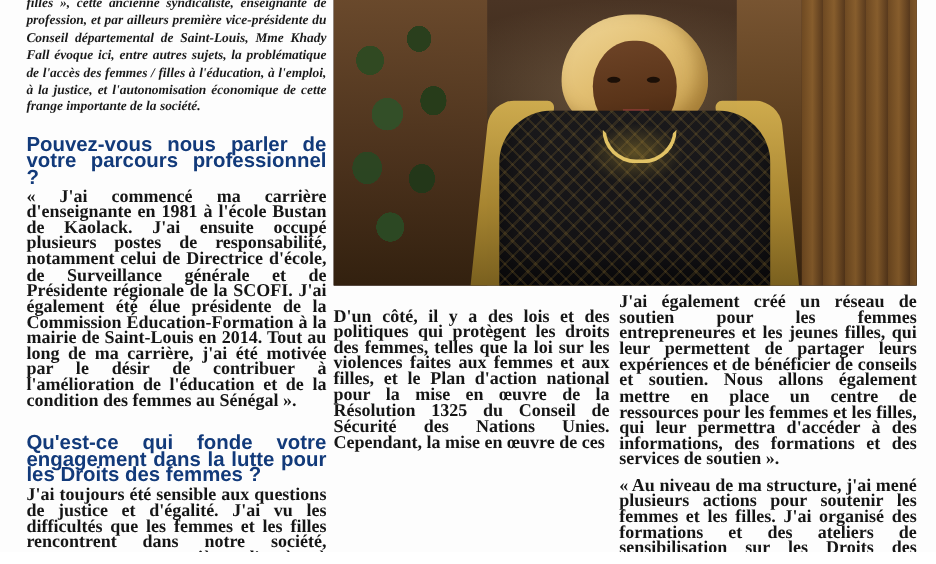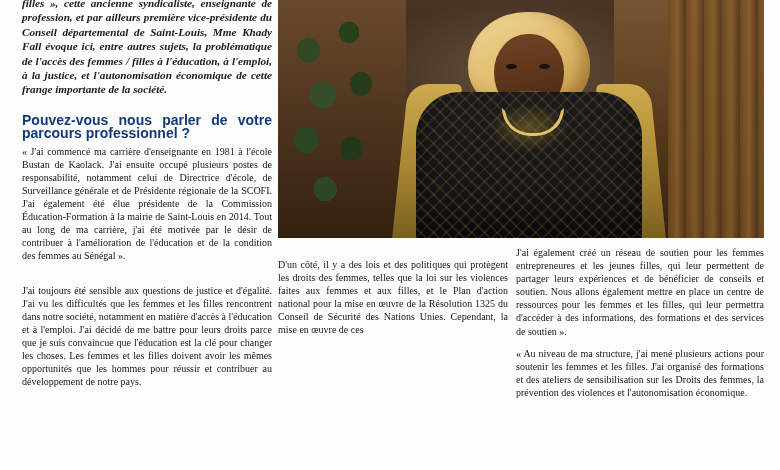--- a/index.html
+++ b/index.html
@@ -166,49 +166,51 @@
     font-weight: bold;
     font-size: 11.2px;
     line-height: 14.4px;
     color: #1a1a1a;
     text-align: justify;
     margin: 0 0 11px 0;
   }
   .qhead {
     font-family: "Liberation Sans", sans-serif;
     font-weight: bold;
-    font-size: 14px;
+    font-size: 17px;
     line-height: 13.4px;
     color: #123a7a;
     text-align: justify;
     margin: 0 0 4px 0;
   }
   .para {
     font-family: "Liberation Serif", serif;
-    font-size: 10px;
+    font-size: 15px;
     line-height: 13.1px;
     color: #161616;
     text-align: justify;
     margin: 0 0 9px 0;
+    font-weight: bold;
   }
   .para.tight { margin-bottom: 6px; }
   .spacer-12 { height: 12px; }
   .spacer-6 { height: 6px; }
 </style>
 </head>
 <body>
 
 <div class="page">
 
   <div class="col col-left">
     <p class="lead">filles », cette ancienne syndicaliste, enseignante de profession, et par ailleurs première vice-présidente du Conseil départemental de Saint-Louis, Mme Khady Fall évoque ici, entre autres sujets, la problématique de l'accès des femmes / filles à l'éducation, à l'emploi, à la justice, et l'autonomisation économique de cette frange importante de la société.</p>
     <div class="spacer-6"></div>
     <p class="qhead">Pouvez-vous nous parler de votre parcours professionnel ?</p>
     <p class="para">« J'ai commencé ma carrière d'enseignante en 1981 à l'école Bustan de Kaolack. J'ai ensuite occupé plusieurs postes de responsabilité, notamment celui de Directrice d'école, de Surveillance générale et de Présidente régionale de la SCOFI. J'ai également été élue présidente de la Commission Éducation-Formation à la mairie de Saint-Louis en 2014. Tout au long de ma carrière, j'ai été motivée par le désir de contribuer à l'amélioration de l'éducation et de la condition des femmes au Sénégal ».</p>
     <div class="spacer-12"></div>
+    <p class="qhead">Qu'est-ce qui fonde votre engagement dans la lutte pour les Droits des femmes ?</p>
     <p class="para">J'ai toujours été sensible aux questions de justice et d'égalité. J'ai vu les difficultés que les femmes et les filles rencontrent dans notre société, notamment en matière d'accès à l'éducation et à l'emploi. J'ai décidé de me battre pour leurs droits parce que je suis convaincue que l'éducation est la clé pour changer les choses. Les femmes et les filles doivent avoir les mêmes opportunités que les hommes pour réussir et contribuer au développement de notre pays.</p>
   </div>
 
   <div class="photo-frame">
     <div class="photo-bg"></div>
     <div class="wall-left"></div>
     <div class="wall-right"></div>
     <div class="curtain"></div>
     <div class="plant"></div>
     <div class="subject">

